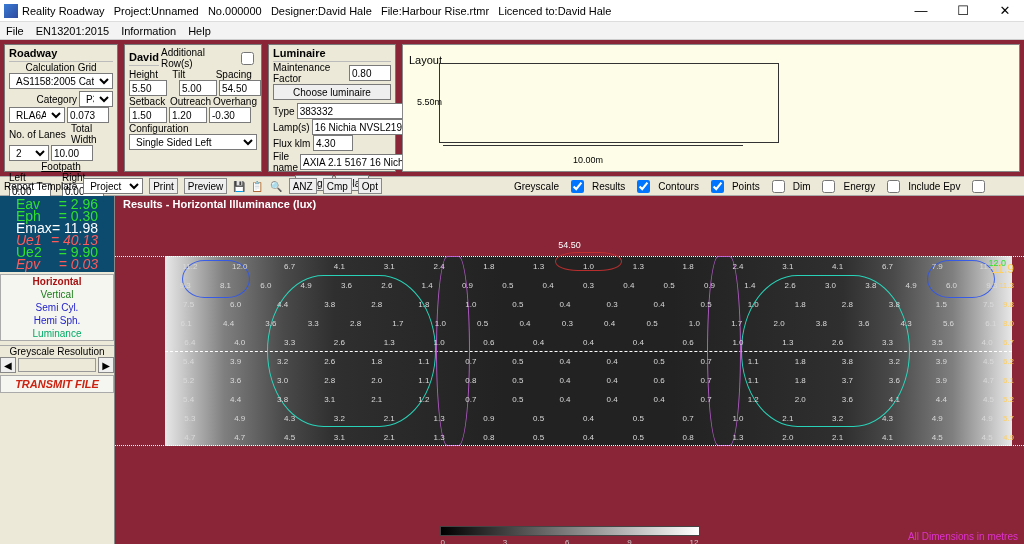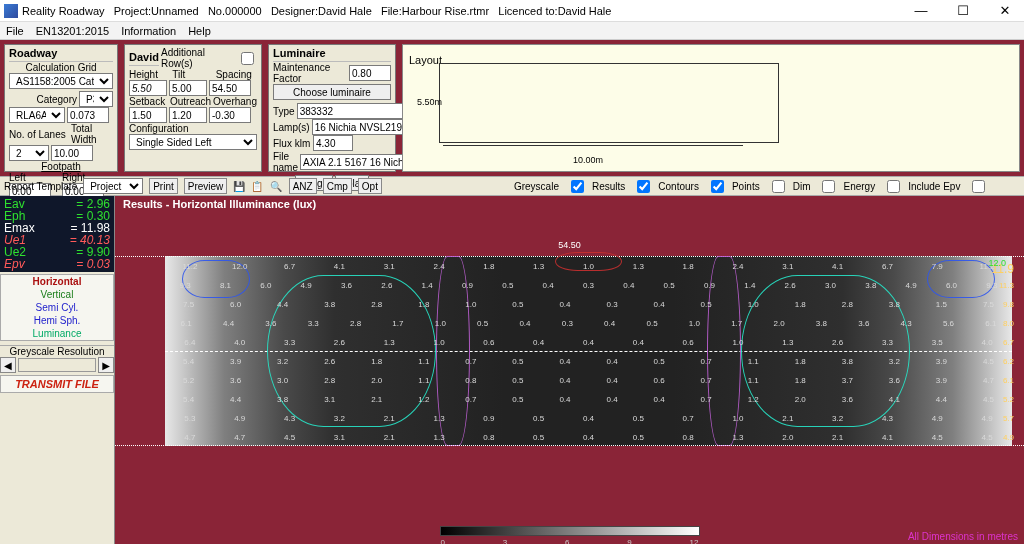--- a/index.html
+++ b/index.html
@@ -19,21 +19,21 @@
   input.text, select.text { font-size: 10px; height: 16px; border: 1px solid #7a7a7a; background: #fff; padding: 0 2px; }
   .btn { font-size: 10px; height: 16px; background: #efefef; border: 1px solid #7a7a7a; padding: 0 4px; }
   .layout-pane { flex: 1; background: #fdfde8; border: 1px solid #888; position: relative; }
   .layout-label { position: absolute; }
   .layout-rect { position: absolute; border: 1px solid #333; background: transparent; }
   .options-row { display: flex; align-items: center; gap: 6px; height: 20px; padding: 0 4px; background: #ece9d8; border-top: 1px solid #aaa; border-bottom: 1px solid #aaa; font-size: 10px; }
   .options-row input[type=checkbox] { margin: 0 2px 0 6px; }
   .smallbtn { font-size: 10px; height: 16px; padding: 0 3px; background: #efefef; border: 1px solid #888; }
   .main-area { display: flex; height: calc(544px - 22px - 18px - 136px - 20px); }
   .left-col { width: 115px; background: #ece9d8; border-right: 1px solid #888; display: flex; flex-direction: column; }
-  .stats { background: #0f172a; color: #fff; font-family: monospace; font-size: 12px; padding: 2px 4px; line-height: 12px; }
+  .stats { background: #0c4a6e; color: #fff; font-family: monospace; font-size: 14px; padding: 2px 16px; line-height: 12px; }
   .stats .g { color: #2fe02f; }
   .stats .w { color: #fff; }
   .stats .r { color: #ff5a5a; font-style: italic; }
   .modes { background: #f6f6f0; border: 1px solid #aaa; margin-top: 2px; }
   .mode-row { text-align: center; font-size: 10px; padding: 1px 0; cursor: pointer; }
   .mode-h { color: #a11; font-weight: bold; }
   .mode-v { color: #1a7d1a; }
   .mode-s { color: #2222cc; }
   .mode-hs { color: #2222cc; }
   .mode-l { color: #0a6; }
@@ -118,22 +118,22 @@
         <div class="panel-title" style="flex:1">David</div>
         <label class="sm">Additional Row(s)</label>
         <input type="checkbox" style="">
       </div>
     <div class="row">
         <label class="sm" style="flex:1">Height</label>
         <label class="sm" style="flex:1">Tilt</label>
         <label class="sm" style="flex:1">Spacing</label>
       </div>
     <div class="row">
-      <input class="text" style="width: 38px; font-style: italic;" value="5.50">
-      <input class="text" style="width: 38px;" value="5.00">
+      <input class="text" style="width: 38px;" value="5.50">
+      <input class="text" style="width: 38px; margin-left: 10px;" value="5.00">
       <input class="text" style="width: 42px;" value="54.50">
     </div>
     <div class="row">
         <label class="sm" style="flex:1">Setback</label>
         <label class="sm" style="flex:1">Outreach</label>
         <label class="sm" style="flex:1">Overhang</label>
       </div>
     <div class="row">
       <input class="text" style="width: 38px;" value="1.50">
       <input class="text" style="width: 38px;" value="1.20">

